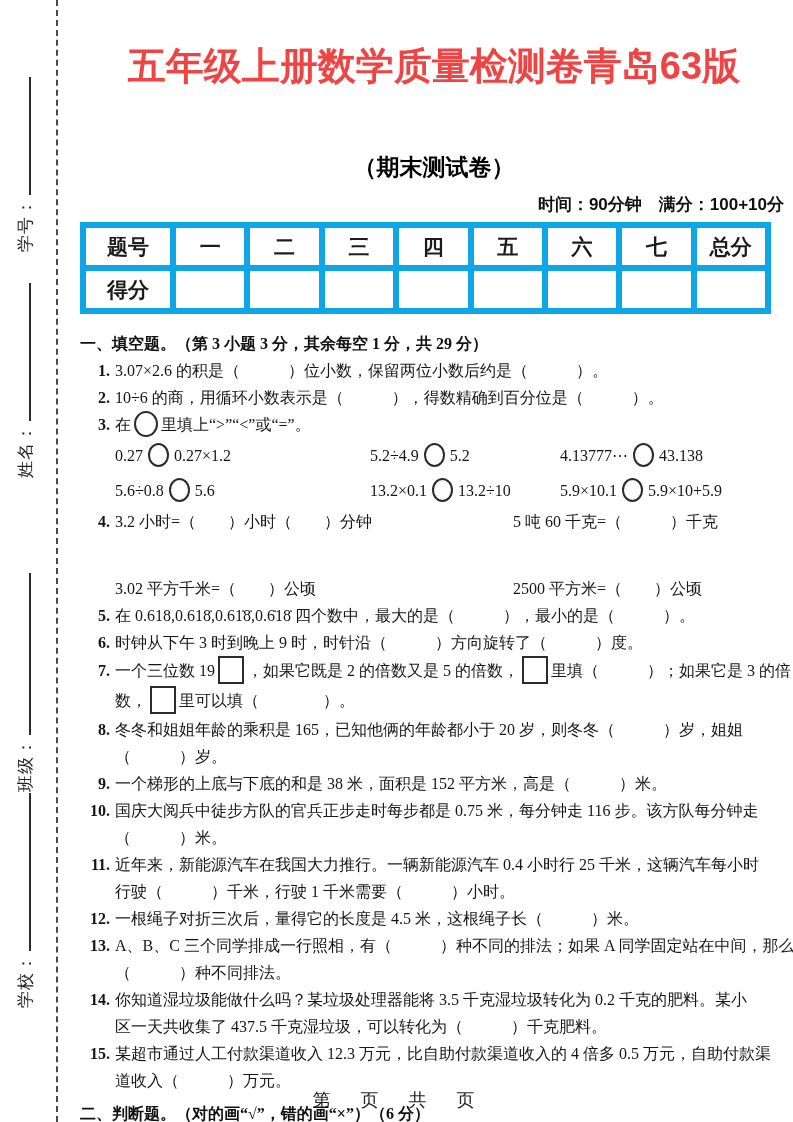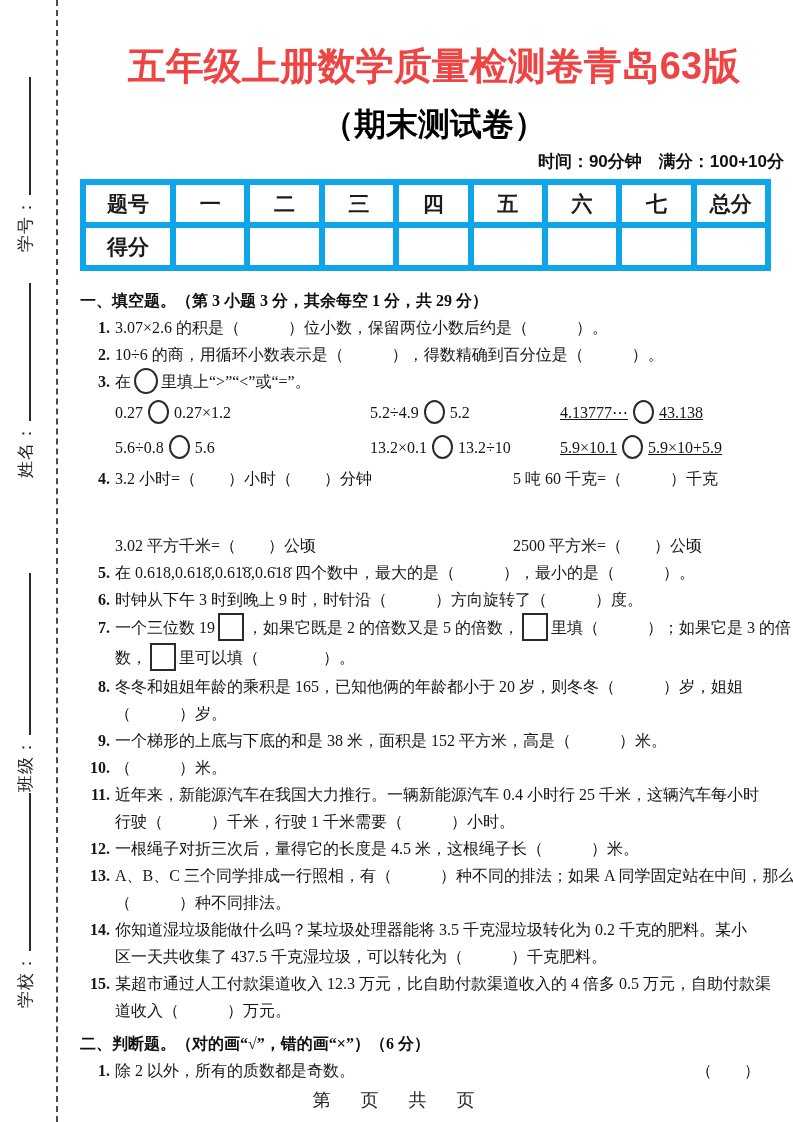--- a/index.html
+++ b/index.html
@@ -12,41 +12,41 @@
   
   .binding-line { position:absolute; left:56px; top:0; bottom:0; width:0;
     border-left:2px dashed #4a4a4a; }
   .mg { position:absolute; white-space:nowrap; font-size:17px; color:#222;
     transform:rotate(-90deg); transform-origin:0 0; letter-spacing:1px; }
   .mline { display:inline-block; height:5px; border-bottom:2px solid #2a2a2a; margin-left:3px; }
   
   .main { position:absolute; left:80px; top:0; width:708px; }
   .title { margin-top:34px; text-align:center; font-size:38px; font-weight:bold;
     font-family:"Liberation Sans","DejaVu Sans",sans-serif; line-height:64px; color:#ef4444; }
-  .subtitle { text-align:center; font-size:32px; font-weight:bold;
-    font-family:"Liberation Sans","DejaVu Sans",sans-serif; line-height:52px; color:#000; }
+  .subtitle { text-align:center; font-size:23px; font-weight:bold;
+    font-family:"Liberation Sans","DejaVu Sans",sans-serif; line-height:52px; color:#000;margin-top:43px; }
   .meta { text-align:right; font-size:17px; font-weight:bold;
     font-family:"Liberation Sans","DejaVu Sans",sans-serif; padding-right:4px; color:#111; }
   table.score { margin-top:6px; width:691px; border-collapse:collapse; table-layout:fixed; }
   table.score td { border:6px solid #0ea5e9; height:43px; text-align:center;
     font-size:21px; font-weight:bold; color:#1c1c1c; }
   table.score td.lab { width:90px; }
   
   .sec-heading { margin-top:16px; font-size:16px; font-weight:bold; line-height:27px;
     color:#101010; white-space:nowrap; }
   .item { position:relative; padding-left:35px; font-size:16px; line-height:27px;
     white-space:nowrap; color:#161616; }
   .item .no { position:absolute; left:0; width:30px; text-align:right; font-weight:bold; }
   .circle { display:inline-block; width:21px; height:24px; border:2px solid #2b2b2b;
     border-radius:50%; vertical-align:-6px; margin:0 5px; }
   .circle.big { width:24px; height:26px; vertical-align:-7px; margin:0 3px; }
   .box { display:inline-block; width:26px; height:28px; border:2px solid #2b2b2b;
     vertical-align:-8px; margin:0 3px; background:#fff; }
   .cmp-row { display:flex; padding-left:35px; line-height:35px; font-size:16px; white-space:nowrap; }
-  .cmp-row .c1 { width:255px; } .cmp-row .c2 { width:190px; } .cmp-row .c3 { flex:1;text-decoration:underline; }
+  .cmp-row .c1 { width:255px; } .cmp-row .c2 { width:190px; } .cmp-row .c3 { flex:1; }
   .q7line, .q4row { line-height:30px; }
   .q4grid { display:inline-grid; grid-template-columns:358px auto; width:660px; line-height:27px;gap:40px; }
   .judge-item .jblank { position:absolute; right:28px; }
   .footer { position:absolute; left:0; right:0; bottom:10px; text-align:center;
     font-size:18px; letter-spacing:6px; color:#222;
     font-family:"Liberation Sans","DejaVu Sans",sans-serif; }
   .mt6 { margin-top:6px; }
 </style>
 </head>
 <body>
@@ -153,20 +153,21 @@
     </div>
     <div class="item">
       <span>（　　　）岁。</span>
     </div>
     <div class="item">
       <span class="no">9.</span>
       <span>一个梯形的上底与下底的和是 38 米，面积是 152 平方米，高是（　　　）米。</span>
     </div>
     <div class="item">
       <span class="no">10.</span>
+      <span>国庆大阅兵中徒步方队的官兵正步走时每步都是 0.75 米，每分钟走 116 步。该方队每分钟走</span>
     </div>
     <div class="item">
       <span>（　　　）米。</span>
     </div>
     <div class="item">
       <span class="no">11.</span>
       <span>近年来，新能源汽车在我国大力推行。一辆新能源汽车 0.4 小时行 25 千米，这辆汽车每小时</span>
     </div>
     <div class="item">
       <span>行驶（　　　）千米，行驶 1 千米需要（　　　）小时。</span>

